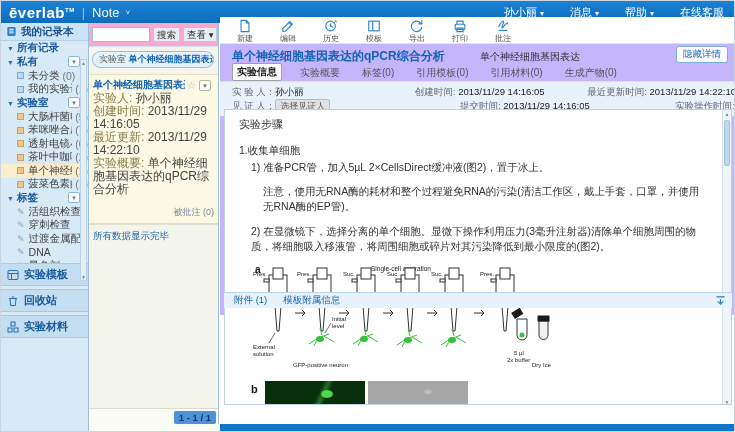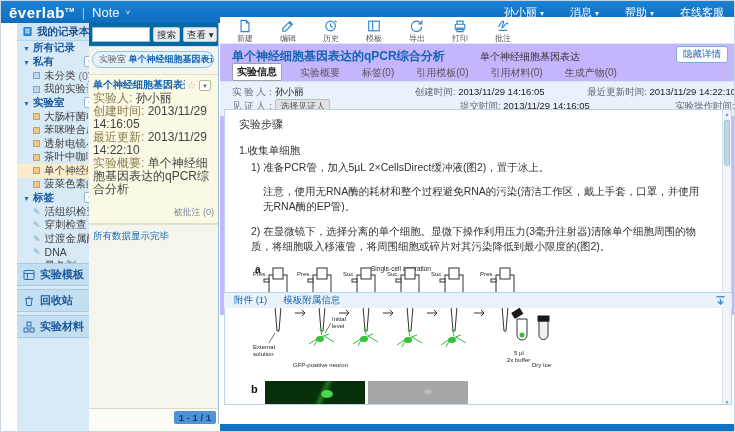--- a/index.html
+++ b/index.html
@@ -13,21 +13,21 @@
   .logo { font-weight:bold; font-size:15px; letter-spacing:.5px; margin-left:8px; }
   .logo .tm { font-size:6px; vertical-align:super; }
   .logo-sep { margin:0 7px; opacity:.55; font-size:13px; }
   .product { font-size:13px; font-weight:normal; opacity:.95; }
   .caret { font-size:8px; margin-left:6px; opacity:.9; }
   .topmenus { margin-left:auto; display:flex; align-items:center; gap:26px; margin-right:12px; font-size:11px; }
   .topmenu { cursor:pointer; white-space:nowrap; }
   .topmenu .caret { margin-left:3px; }
 
   
-  .sidebar { position:absolute; left:16px; top:22px; width:88px; height:410px;
+  .sidebar { position:absolute; left:0; top:22px; width:88px; height:410px;
     background:#d9eaf7; border-right:1px solid #9fc0da; font-size:10.5px; }
   .sb-header { height:18px; display:flex; align-items:center; gap:4px; padding-left:5px;
     background:#cde4f6; border-bottom:1px solid #b4d2ea; color:#1a4f8a; font-weight:bold; }
   .sb-row { height:14px; display:flex; align-items:center; padding-left:6px; color:#1a5aa0; font-weight:bold; position:relative; }
   .sb-row .tri { font-size:7px; margin-right:3px; color:#2a6db0; }
   .sb-dd { position:absolute; right:8px; top:1px; width:12px; height:11px; background:#fff;
     border:1px solid #8ab4d8; border-radius:2px; font-size:6px; color:#4a7fb0; text-align:center; line-height:10px; }
   .sb-item { height:13.5px; display:flex; align-items:center; padding-left:16px; color:#444; font-weight:normal; }
   .sb-item.sel { background:#fbeccb; }
   .sb-item .sq { width:7px; height:7px; margin-right:4px; flex:0 0 auto; }
@@ -41,21 +41,21 @@
     background:#c3ddf1; border-top:1px solid #a9c9e2; border-bottom:1px solid #a9c9e2;
     color:#1a5a9a; font-weight:bold; font-size:11px; margin-bottom:3px; cursor:pointer; }
   .sb-scroll { position:absolute; left:79px; top:36px; width:7px; height:222px;
     background:#e4eef8; border:1px solid #bcd2e6; font-size:5px; color:#6a90b4; text-align:center; }
   .sb-scroll .up { position:absolute; top:0; left:0; right:0; }
   .sb-scroll .dn { position:absolute; bottom:0; left:0; right:0; }
 
   
   .listpanel { position:absolute; left:88px; top:22px; width:130px; height:410px;
     background:#f4f5ec; border-right:1px solid #9fc0da; }
-  .search-row { height:24px; background:#0369a1; border-bottom:1px solid #cfdfec;
+  .search-row { height:24px; background:#f9a8d4; border-bottom:1px solid #cfdfec;
     display:flex; align-items:center; padding:0 3px; gap:3px; }
   .search-input { width:58px; height:15px; border:1px solid #9bbdd8; background:#fff; font-size:9px; padding:0 2px; }
   .btn-plain { font-size:9.5px; color:#333; background:#e8eef4; border:1px solid #b6c8d8; border-radius:2px;
     height:15px; line-height:13px; padding:0 3px; cursor:pointer; white-space:nowrap; }
   .pill-row { padding:4px 3px 2px 3px; }
   .pill { display:inline-block; max-width:122px; background:#e6f2fb; border:1px solid #8fc0e8; border-radius:9px;
     font-size:9px; padding:1px 6px; white-space:nowrap; overflow:hidden; }
   .pill .pfx { color:#555; }
   .pill .ttl { color:#1464b4; font-weight:bold; }
   .card { background:#fbf9e3; border-top:1px solid #e4e2c6; border-bottom:1px solid #e0ddc0; padding:3px 4px 4px 4px; }

